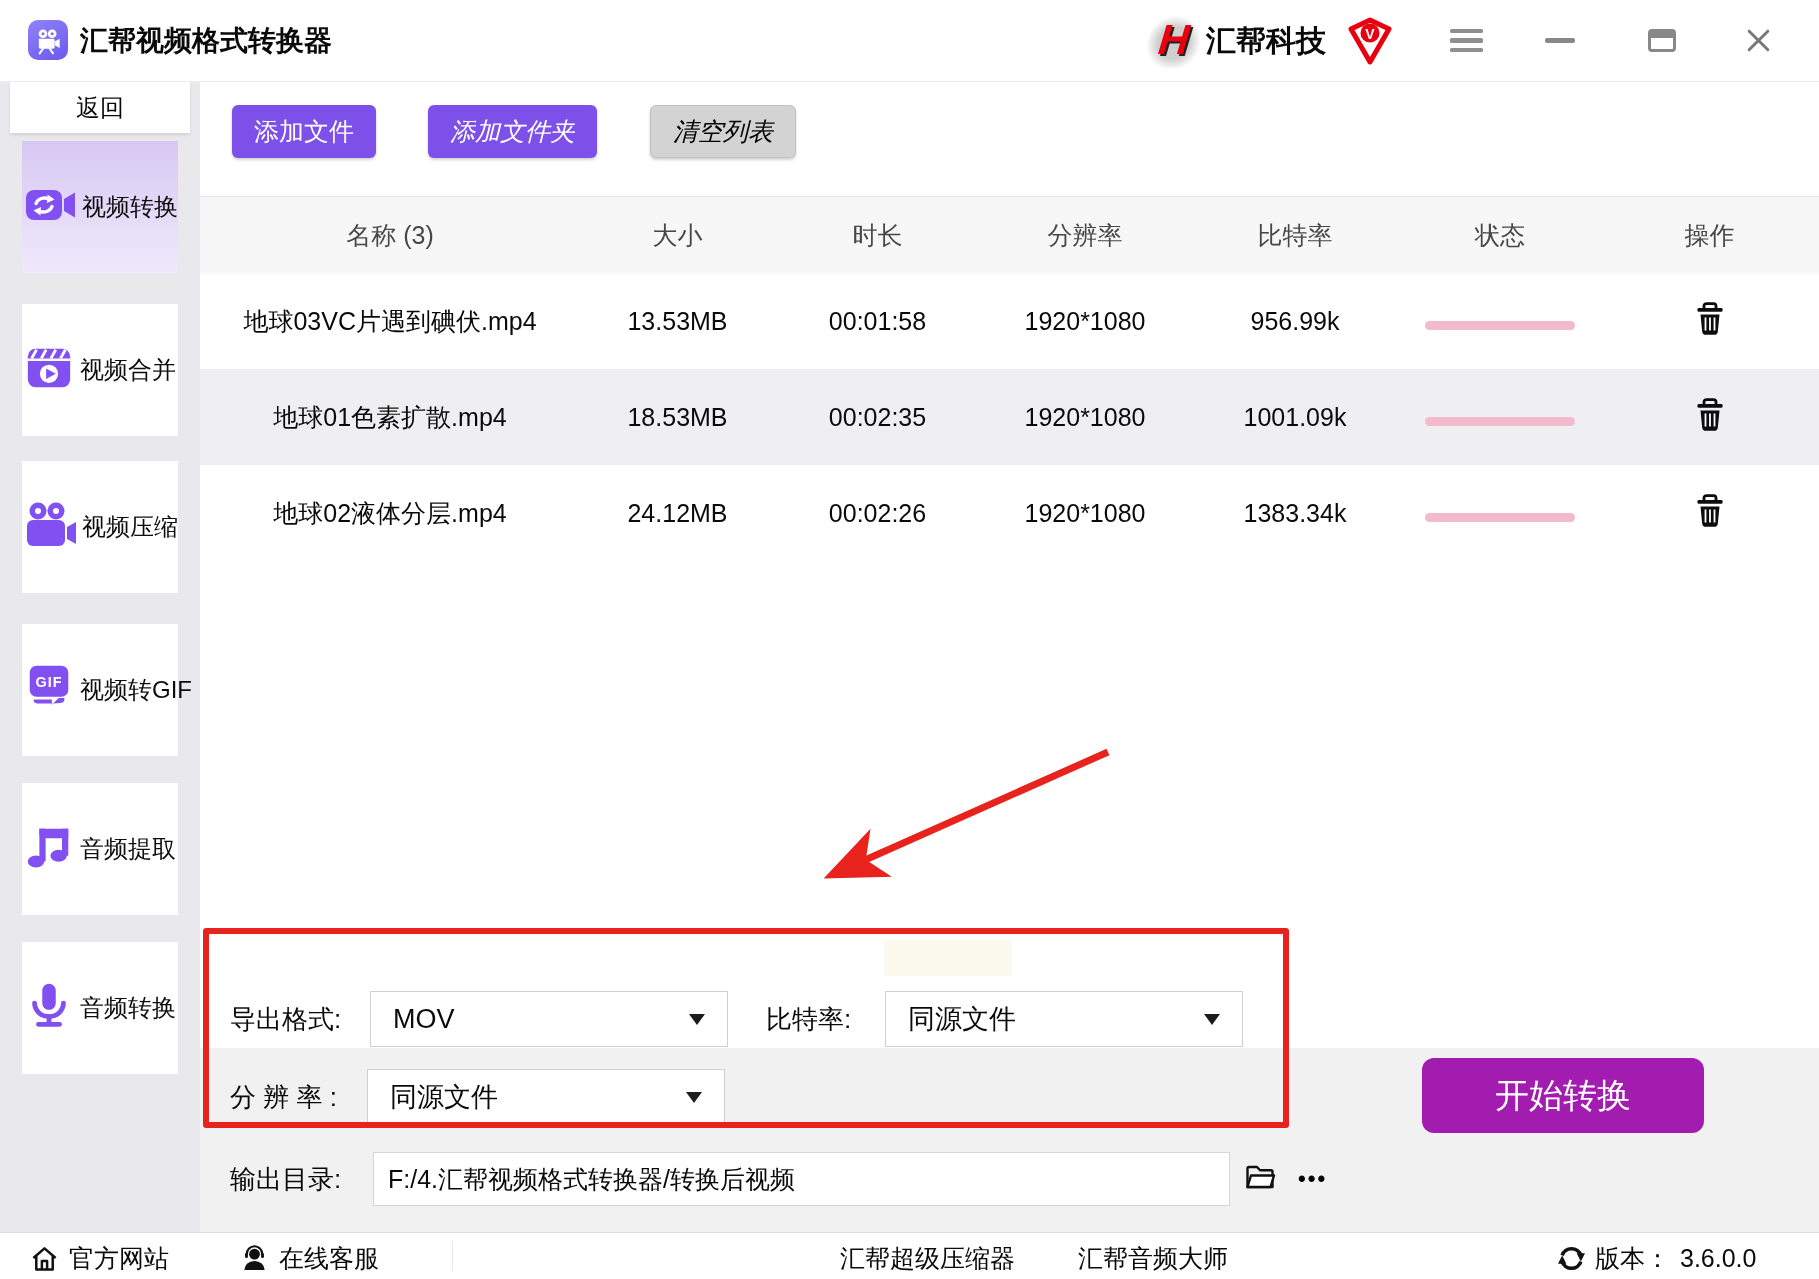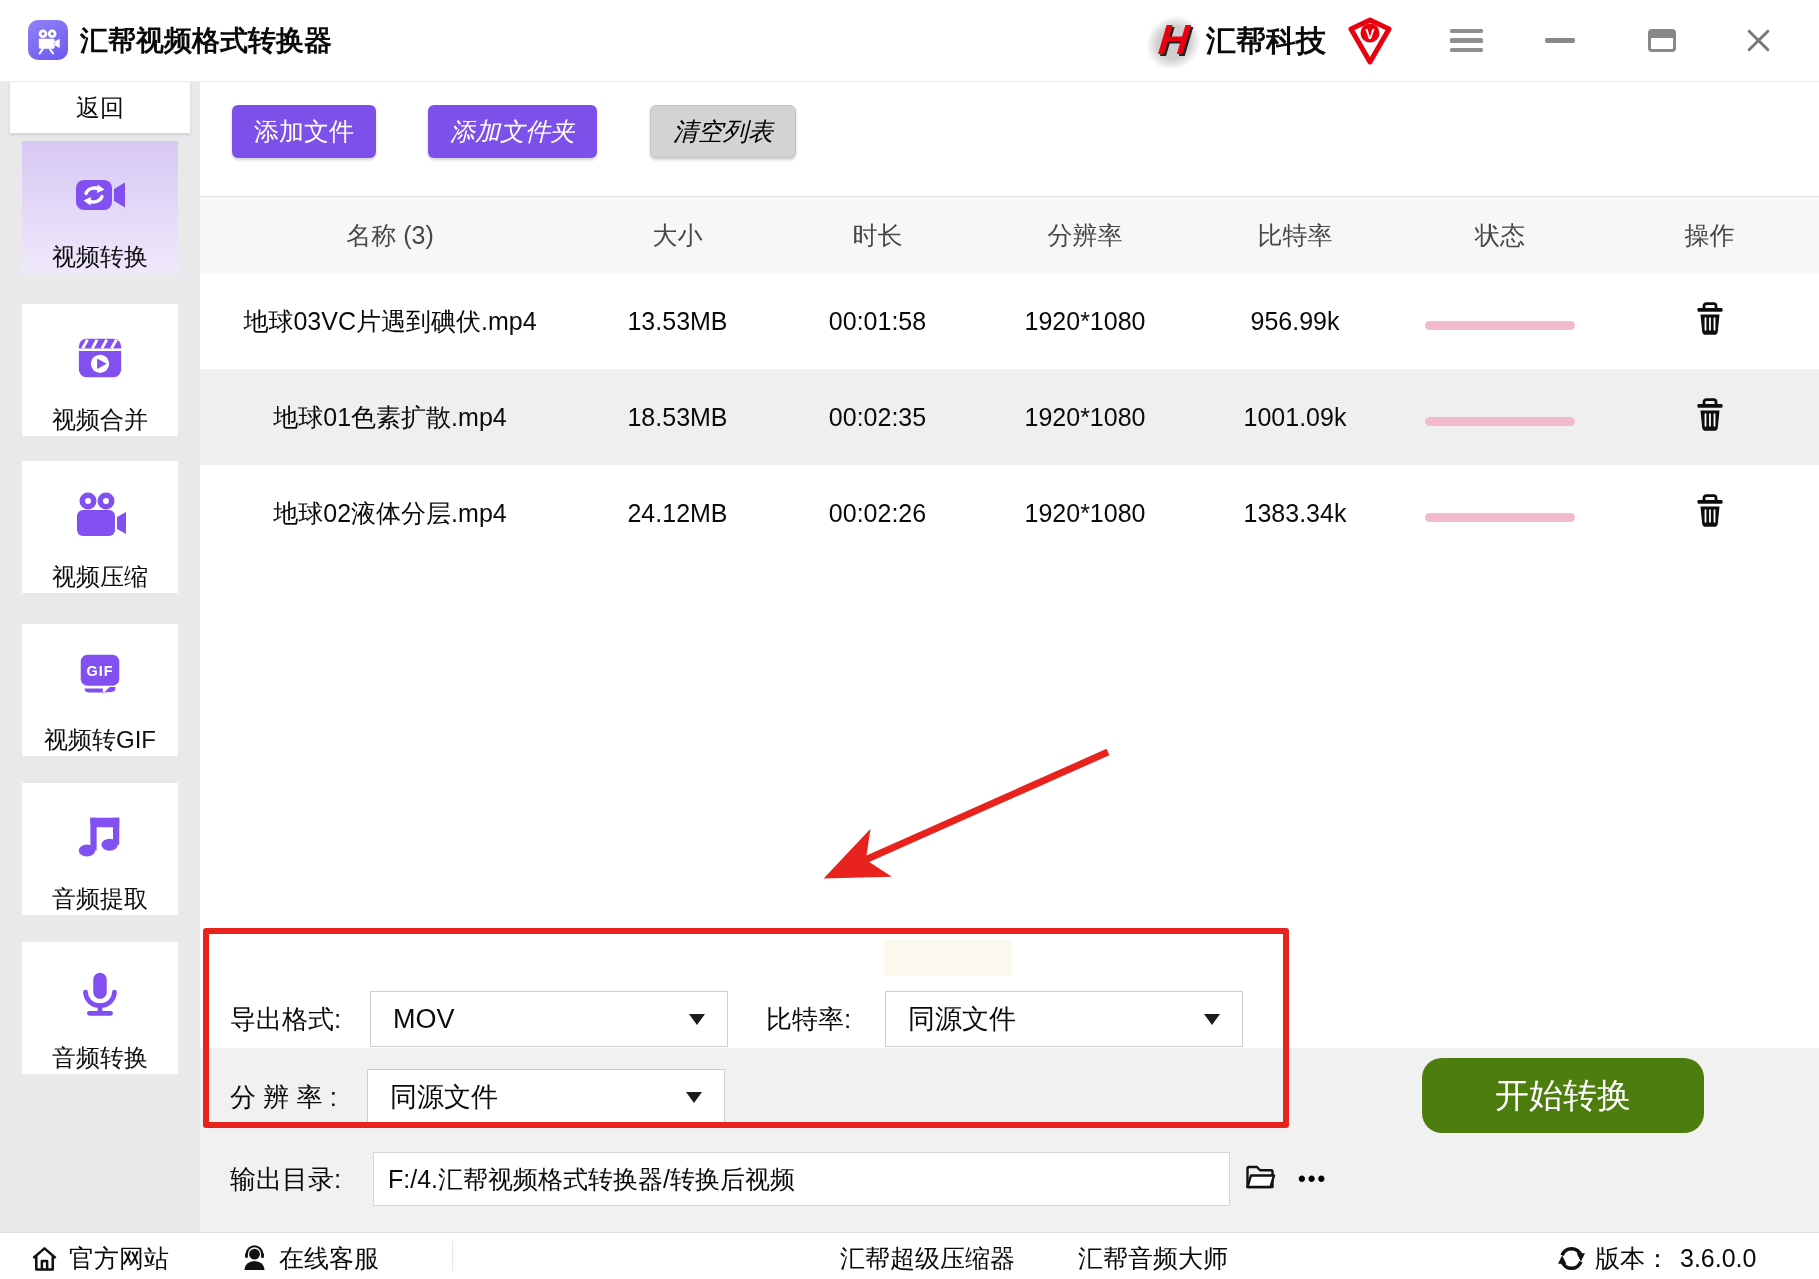--- a/index.html
+++ b/index.html
@@ -23,21 +23,21 @@
   .min-btn i{display:block;width:30px;height:4.5px;background:#888;border-radius:2px;}
   .max-btn{left:1640px;width:44px;}
   .max-btn i{display:block;width:28px;height:23px;border:3px solid #888;border-top-width:9px;border-radius:4px;box-sizing:border-box;}
   .close-btn{left:1736px;width:44px;}
 
   
   .sidebar{position:absolute;left:0;top:81px;width:200px;height:1151px;background:#e9e9ec;z-index:4;}
   .back-card{position:absolute;left:10px;top:1px;width:180px;height:51px;background:#fff;
              text-align:center;line-height:51px;font-size:24px;box-shadow:0 2px 3px rgba(0,0,0,.10);cursor:pointer;}
   .nav-item{position:absolute;left:22px;width:156px;height:132px;background:#fff;cursor:pointer;
-            display:flex;flex-direction:column;align-items:center;justify-content:flex-end;gap:17px;}
+            display:flex;flex-direction:row;align-items:center;justify-content:flex-start;gap:4px;}
   .nav-item.active{background:linear-gradient(180deg,#d7c8f3 0%,#efe9fb 100%);}
   .nav-label{font-size:24px;font-weight:500;color:#0d0d0d;white-space:nowrap;}
 
   
   .main{position:absolute;left:200px;top:81px;width:1619px;height:1151px;background:#fff;}
   .settings-bg{position:absolute;left:0;top:967px;width:1619px;height:184px;background:#f1f1f2;}
 
   .tb-btn{position:absolute;top:24px;height:53px;border:none;border-radius:6px;font-size:25px;cursor:pointer;
           font-family:inherit;padding:0 22px;box-shadow:0 2px 3px rgba(0,0,0,.18);}
   .tb-purple{background:#7d51e9;color:#fff;}
@@ -53,22 +53,22 @@
   .row-alt{background:#efeff1;}
   .progress{display:inline-block;width:150px;height:9px;border-radius:5px;background:#f3bacd;}
   .trash-btn{background:none;border:none;cursor:pointer;padding:4px;}
 
   .set-label{position:absolute;font-size:26px;font-weight:500;line-height:56px;white-space:nowrap;}
   .dd{position:absolute;width:358px;height:56px;background:#fff;border:1px solid #cfcfcf;box-sizing:border-box;
       display:flex;align-items:center;cursor:pointer;}
   .dd-value{flex:1;padding-left:22px;font-size:27px;}
   .dd-caret{width:0;height:0;border-left:8px solid transparent;border-right:8px solid transparent;
             border-top:11px solid #1c1c1c;margin-right:22px;}
-  .btn-start{position:absolute;left:1222px;top:977px;width:282px;height:75px;background:#4d7c0f;color:#fff;
-             border:none;border-radius:20px;font-size:34px;font-family:inherit;cursor:pointer;}
+  .btn-start{position:absolute;left:1222px;top:977px;width:282px;height:75px;background:#a21caf;color:#fff;
+             border:none;border-radius:12px;font-size:34px;font-family:inherit;cursor:pointer;}
   .out-label{top:1071px;left:30px;line-height:54px;}
   .out-input{position:absolute;left:173px;top:1071px;width:857px;height:54px;box-sizing:border-box;
              background:#fff;border:1px solid #d6d6d6;font-size:25px;font-family:inherit;padding:0 14px;color:#0a0a0a;}
   .folder-btn{position:absolute;left:1044px;top:1081px;background:none;border:none;cursor:pointer;padding:0;}
   .dots-btn{position:absolute;left:1094px;top:1071px;height:54px;line-height:50px;background:none;border:none;
             font-size:22px;font-weight:700;letter-spacing:2px;cursor:pointer;color:#000;padding:0 4px;}
 
   
   .statusbar{position:absolute;left:0;top:1232px;width:1819px;height:47px;background:#fff;border-top:1px solid #dedede;z-index:6;}
   .sb-link{position:absolute;top:0;height:50px;display:flex;align-items:center;gap:10px;font-size:25px;font-weight:500;cursor:pointer;white-space:nowrap;}

